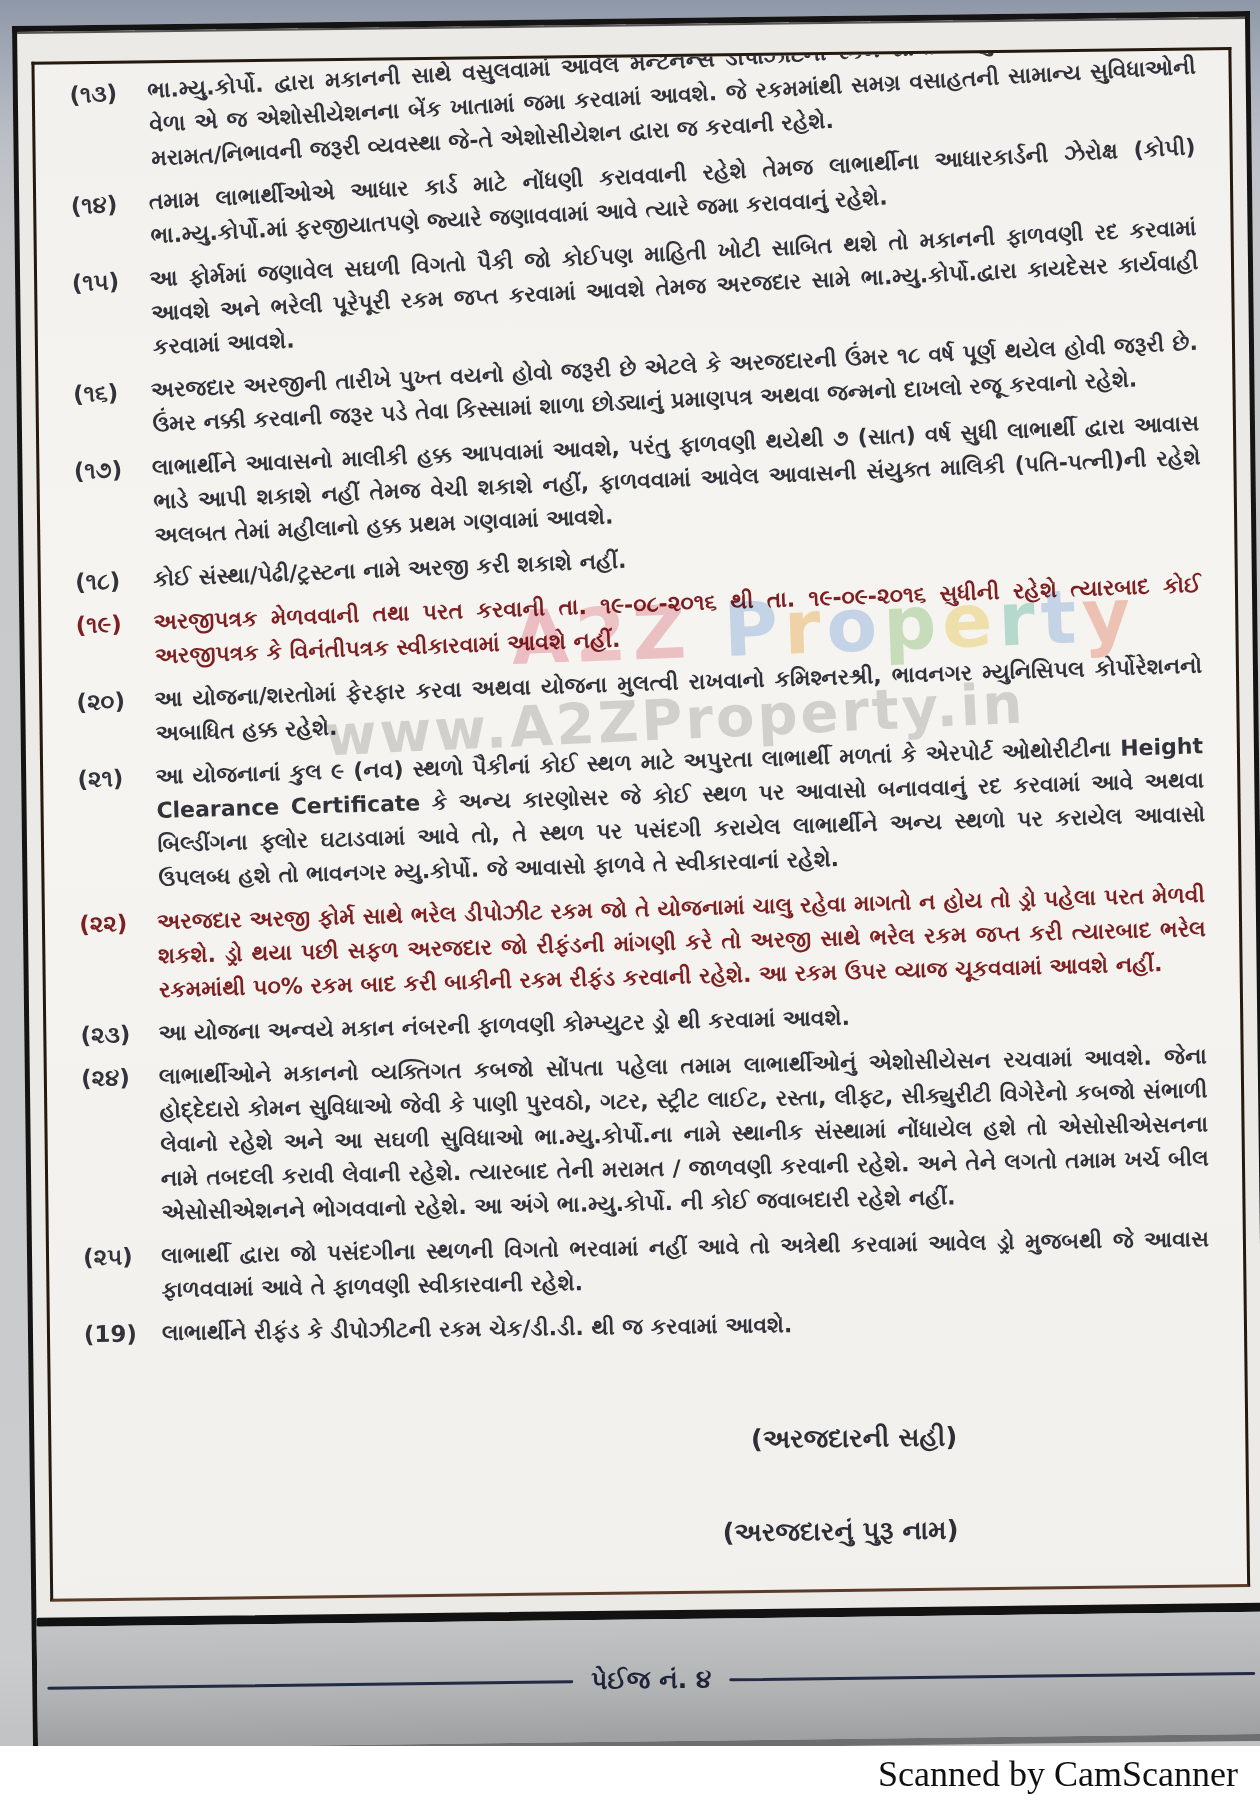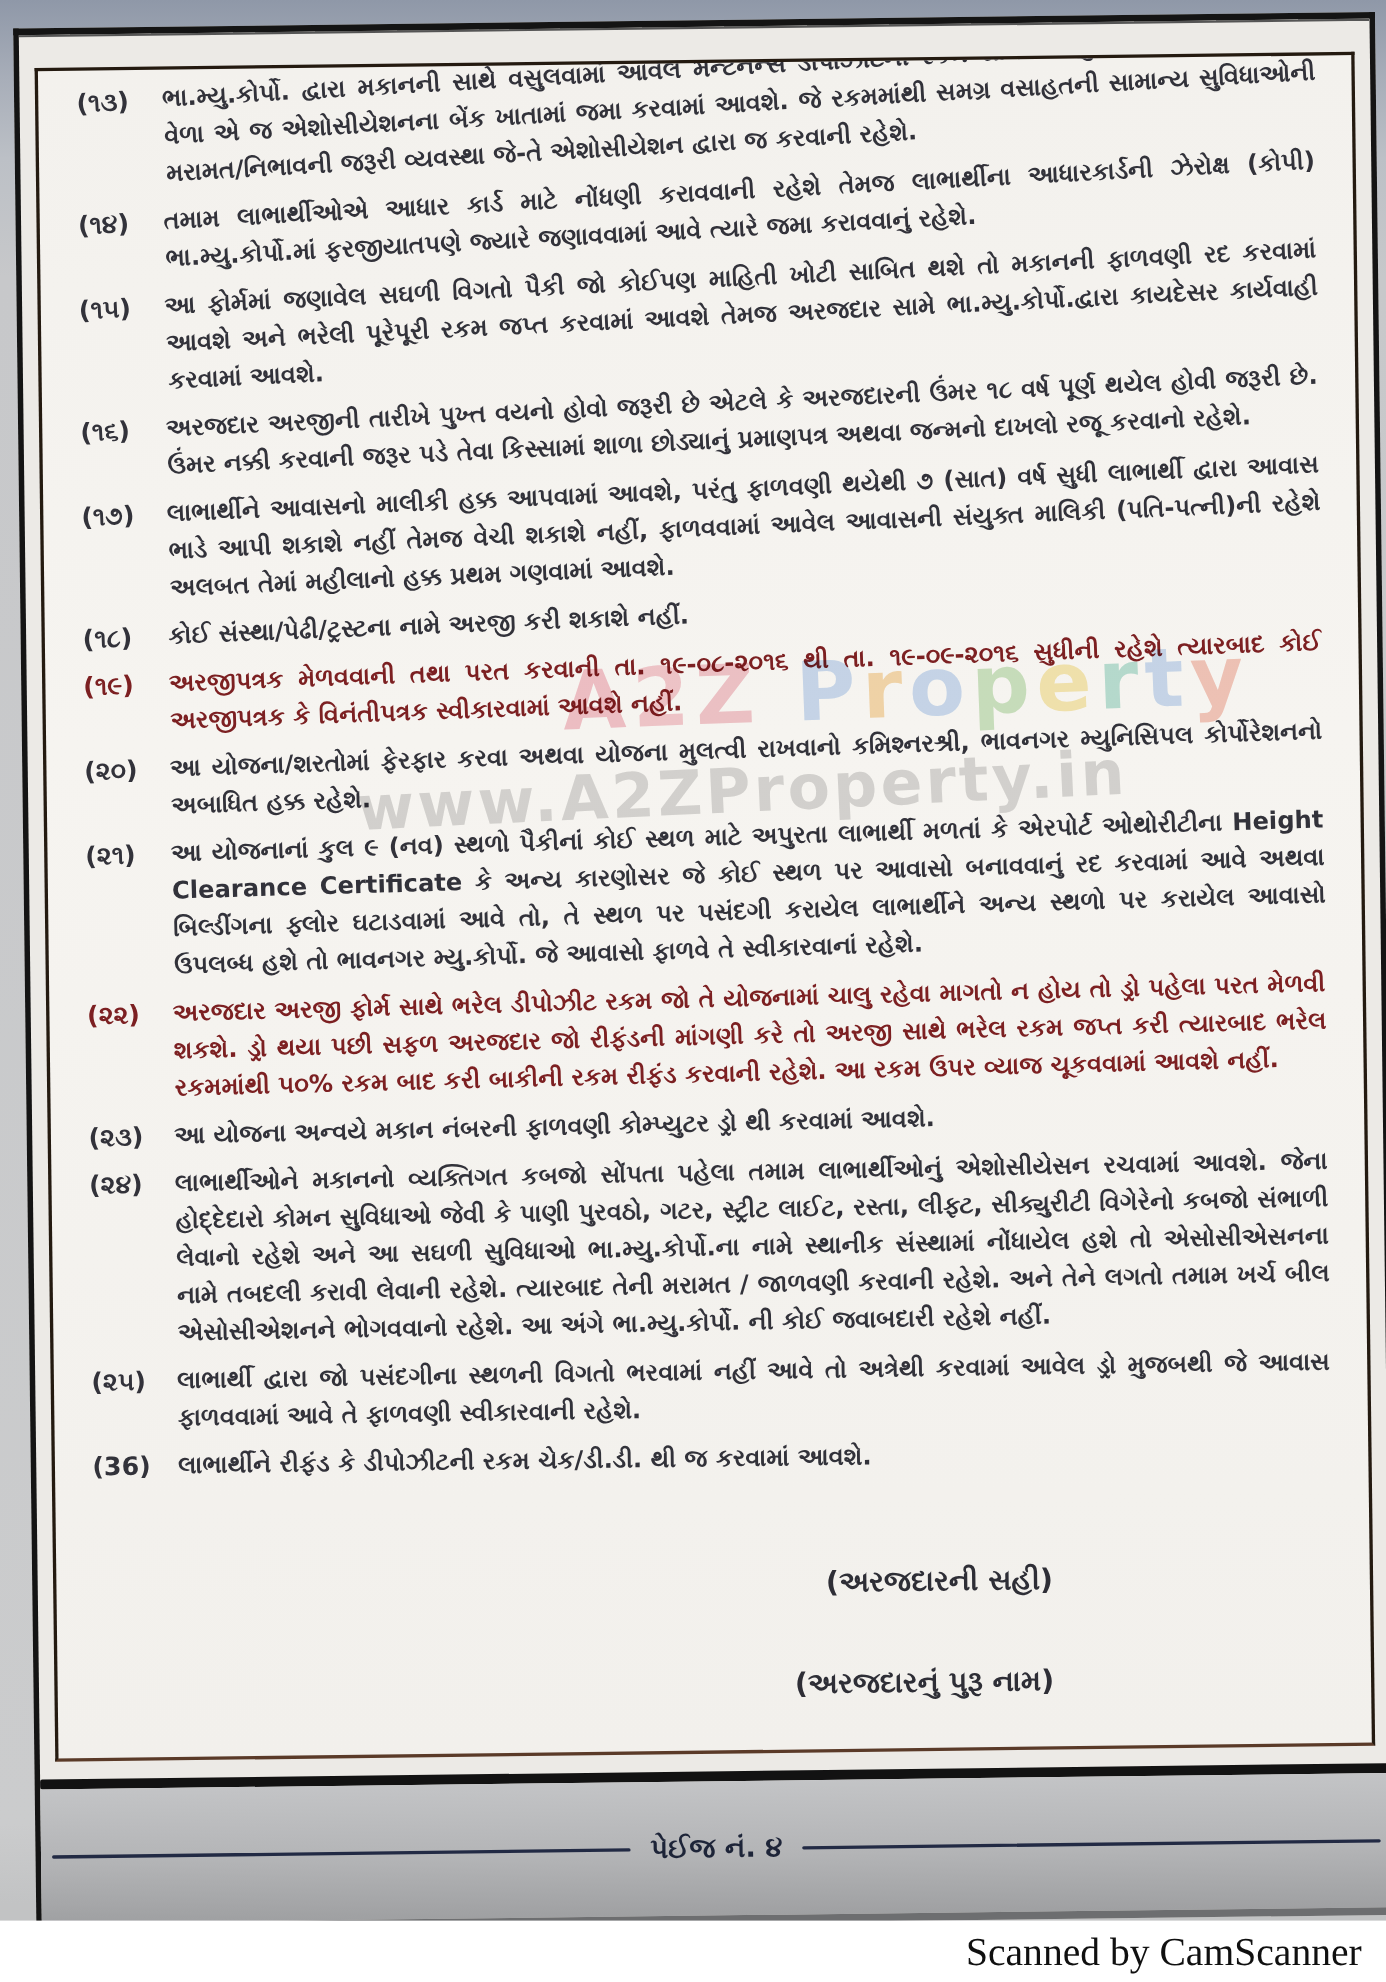--- a/index.html
+++ b/index.html
@@ -122,21 +122,21 @@
     <div class="term-num" style="color: rgb(50, 50, 58);">(૨૪)</div>
     <div class="term-text" style="color: rgb(50, 50, 58);">લાભાર્થીઓને મકાનનો વ્યક્તિગત કબજો સોંપતા પહેલા તમામ લાભાર્થીઓનું એશોસીયેસન રચવામાં આવશે. જેના હોદ્દેદારો કોમન સુવિધાઓ જેવી કે પાણી પુરવઠો, ગટર, સ્ટ્રીટ લાઈટ, રસ્તા, લીફ્ટ, સીક્યુરીટી વિગેરેનો કબજો સંભાળી લેવાનો રહેશે અને આ સઘળી સુવિધાઓ ભા.મ્યુ.કોર્પો.ના નામે સ્થાનીક સંસ્થામાં નોંધાયેલ હશે તો એસોસીએસનના નામે તબદલી કરાવી લેવાની રહેશે. ત્યારબાદ તેની મરામત / જાળવણી કરવાની રહેશે. અને તેને લગતો તમામ ખર્ચ બીલ એસોસીએશનને ભોગવવાનો રહેશે. આ અંગે ભા.મ્યુ.કોર્પો. ની કોઈ જવાબદારી રહેશે નહીં.</div>
   </div>
 
   <div class="term-row" style="transform: rotate(-0.22deg);">
     <div class="term-num" style="color: rgb(50, 50, 58);">(૨૫)</div>
     <div class="term-text" style="color: rgb(50, 50, 58);">લાભાર્થી દ્વારા જો પસંદગીના સ્થળની વિગતો ભરવામાં નહીં આવે તો અત્રેથી કરવામાં આવેલ ડ્રો મુજબથી જે આવાસ ફાળવવામાં આવે તે ફાળવણી સ્વીકારવાની રહેશે.</div>
   </div>
 
   <div class="term-row" style="transform: rotate(-0.0299999deg);">
-    <div class="term-num" style="color: rgb(50, 50, 58);">(36)</div>
+    <div class="term-num" style="color: rgb(50, 50, 58);">(19)</div>
     <div class="term-text" style="color: rgb(50, 50, 58);">લાભાર્થીને રીફંડ કે ડીપોઝીટની રકમ ચેક/ડી.ડી. થી જ કરવામાં આવશે.</div>
   </div>
 </div>
 
     <div class="sig-block">
       <div class="sig-line">(અરજદારની સહી)</div>
       <div class="name-line">(અરજદારનું પુરૂ નામ)</div>
     </div>
 
     <div class="watermark-brand"><span style="color: rgb(238, 159, 174);">A</span><span style="color: rgb(240, 170, 182);">2</span><span style="color: rgb(237, 164, 176);">Z</span><span style="color: rgb(255, 255, 255);"> </span><span style="color: rgb(169, 199, 239);">P</span><span style="color: rgb(243, 196, 124);">r</span><span style="color: rgb(169, 199, 239);">o</span><span style="color: rgb(174, 214, 160);">p</span><span style="color: rgb(243, 221, 133);">e</span><span style="color: rgb(143, 208, 192);">r</span><span style="color: rgb(169, 199, 239);">t</span><span style="color: rgb(240, 166, 148);">y</span></div>

